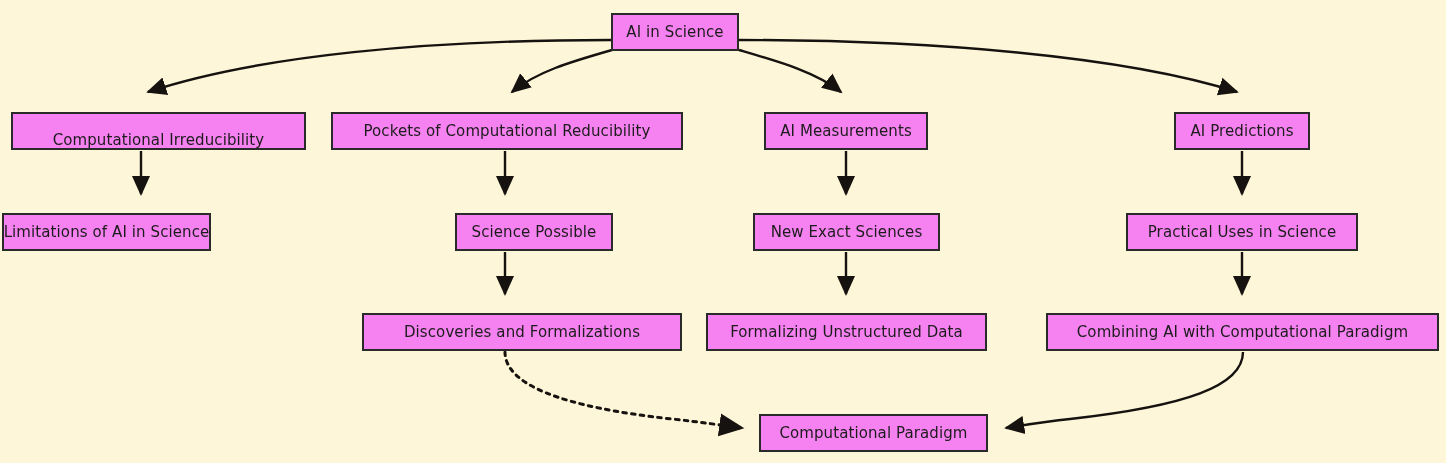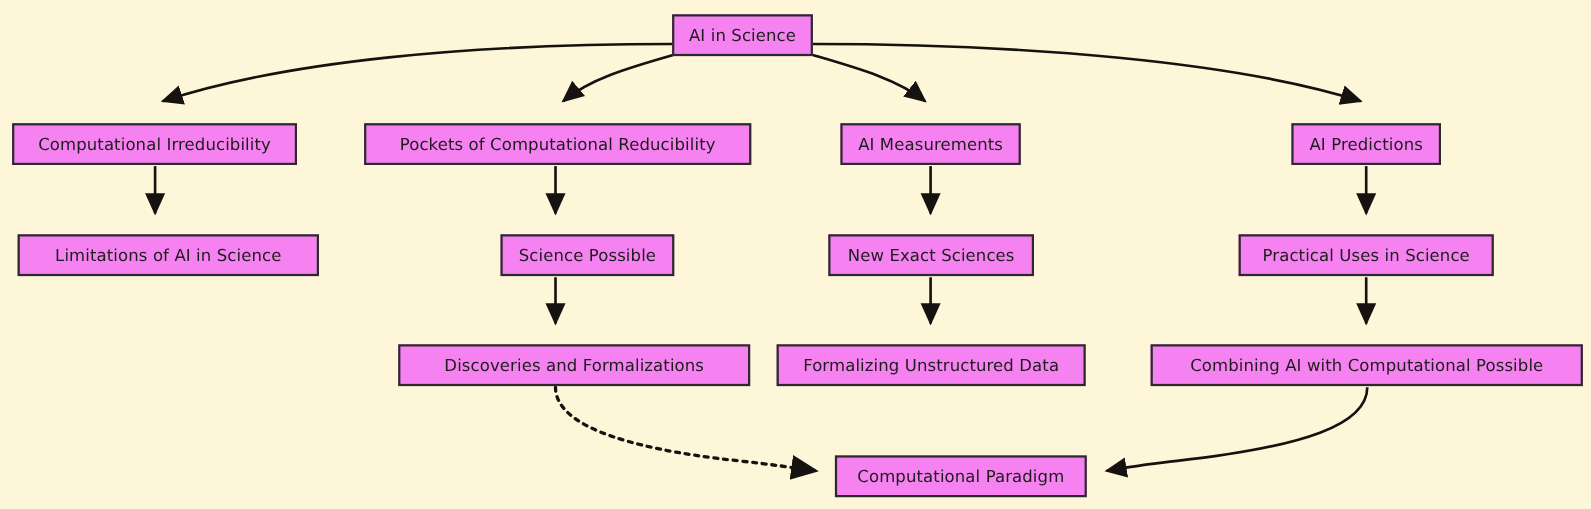--- a/index.html
+++ b/index.html
@@ -86,50 +86,50 @@
     <path class="edge-path" marker-end="url(#arrowhead)" d="M 1242,252 L 1242,294"></path>
 
     <path class="edge-path dotted" marker-end="url(#arrowhead)" d="M 505,352 C 505,384 560,407 672,419 C 700,422 720,425 742,428"></path>
 
     <path class="edge-path" marker-end="url(#arrowhead)" d="M 1243,352 C 1243,386 1186,406 1070,419 C 1050,421 1030,424 1006,428"></path>
   </svg>
 
   <div class="node" style="left:611px; top:13px; width:128px;">
     <span>AI in Science</span>
   </div>
-  <div class="node" style="left:11px; top:112px; width:259px;">
+  <div class="node" style="left:11px; top:112px; width:295px;align-items:flex-end;">
     <span>Computational Irreducibility</span>
   </div>
   <div class="node" style="left:331px; top:112px; width:352px;">
     <span>Pockets of Computational Reducibility</span>
   </div>
   <div class="node" style="left:1174px; top:112px; width:136px;">
     <span>AI Predictions</span>
   </div>
   <div class="node" style="left:764px; top:112px; width:164px;">
     <span>AI Measurements</span>
   </div>
-  <div class="node" style="left:16px; top:213px; width:274px;">
+  <div class="node" style="left:2px; top:213px; width:209px;">
     <span>Limitations of AI in Science</span>
   </div>
   <div class="node" style="left:426px; top:213px; width:158px;margin-left:29px;">
     <span>Science Possible</span>
   </div>
   <div class="node" style="left:753px; top:213px; width:187px;">
     <span>New Exact Sciences</span>
   </div>
   <div class="node" style="left:1126px; top:213px; width:232px;">
     <span>Practical Uses in Science</span>
   </div>
   <div class="node" style="left:362px; top:313px; width:320px;">
     <span>Discoveries and Formalizations</span>
   </div>
   <div class="node" style="left:706px; top:313px; width:281px;">
     <span>Formalizing Unstructured Data</span>
   </div>
   <div class="node" style="left:1046px; top:313px; width:393px;">
-    <span>Combining AI with Computational Possible</span>
+    <span>Combining AI with Computational Paradigm</span>
   </div>
   <div class="node" style="left:759px; top:414px; width:229px;">
     <span>Computational Paradigm</span>
   </div>
 
 </div>
 
 </body></html>

